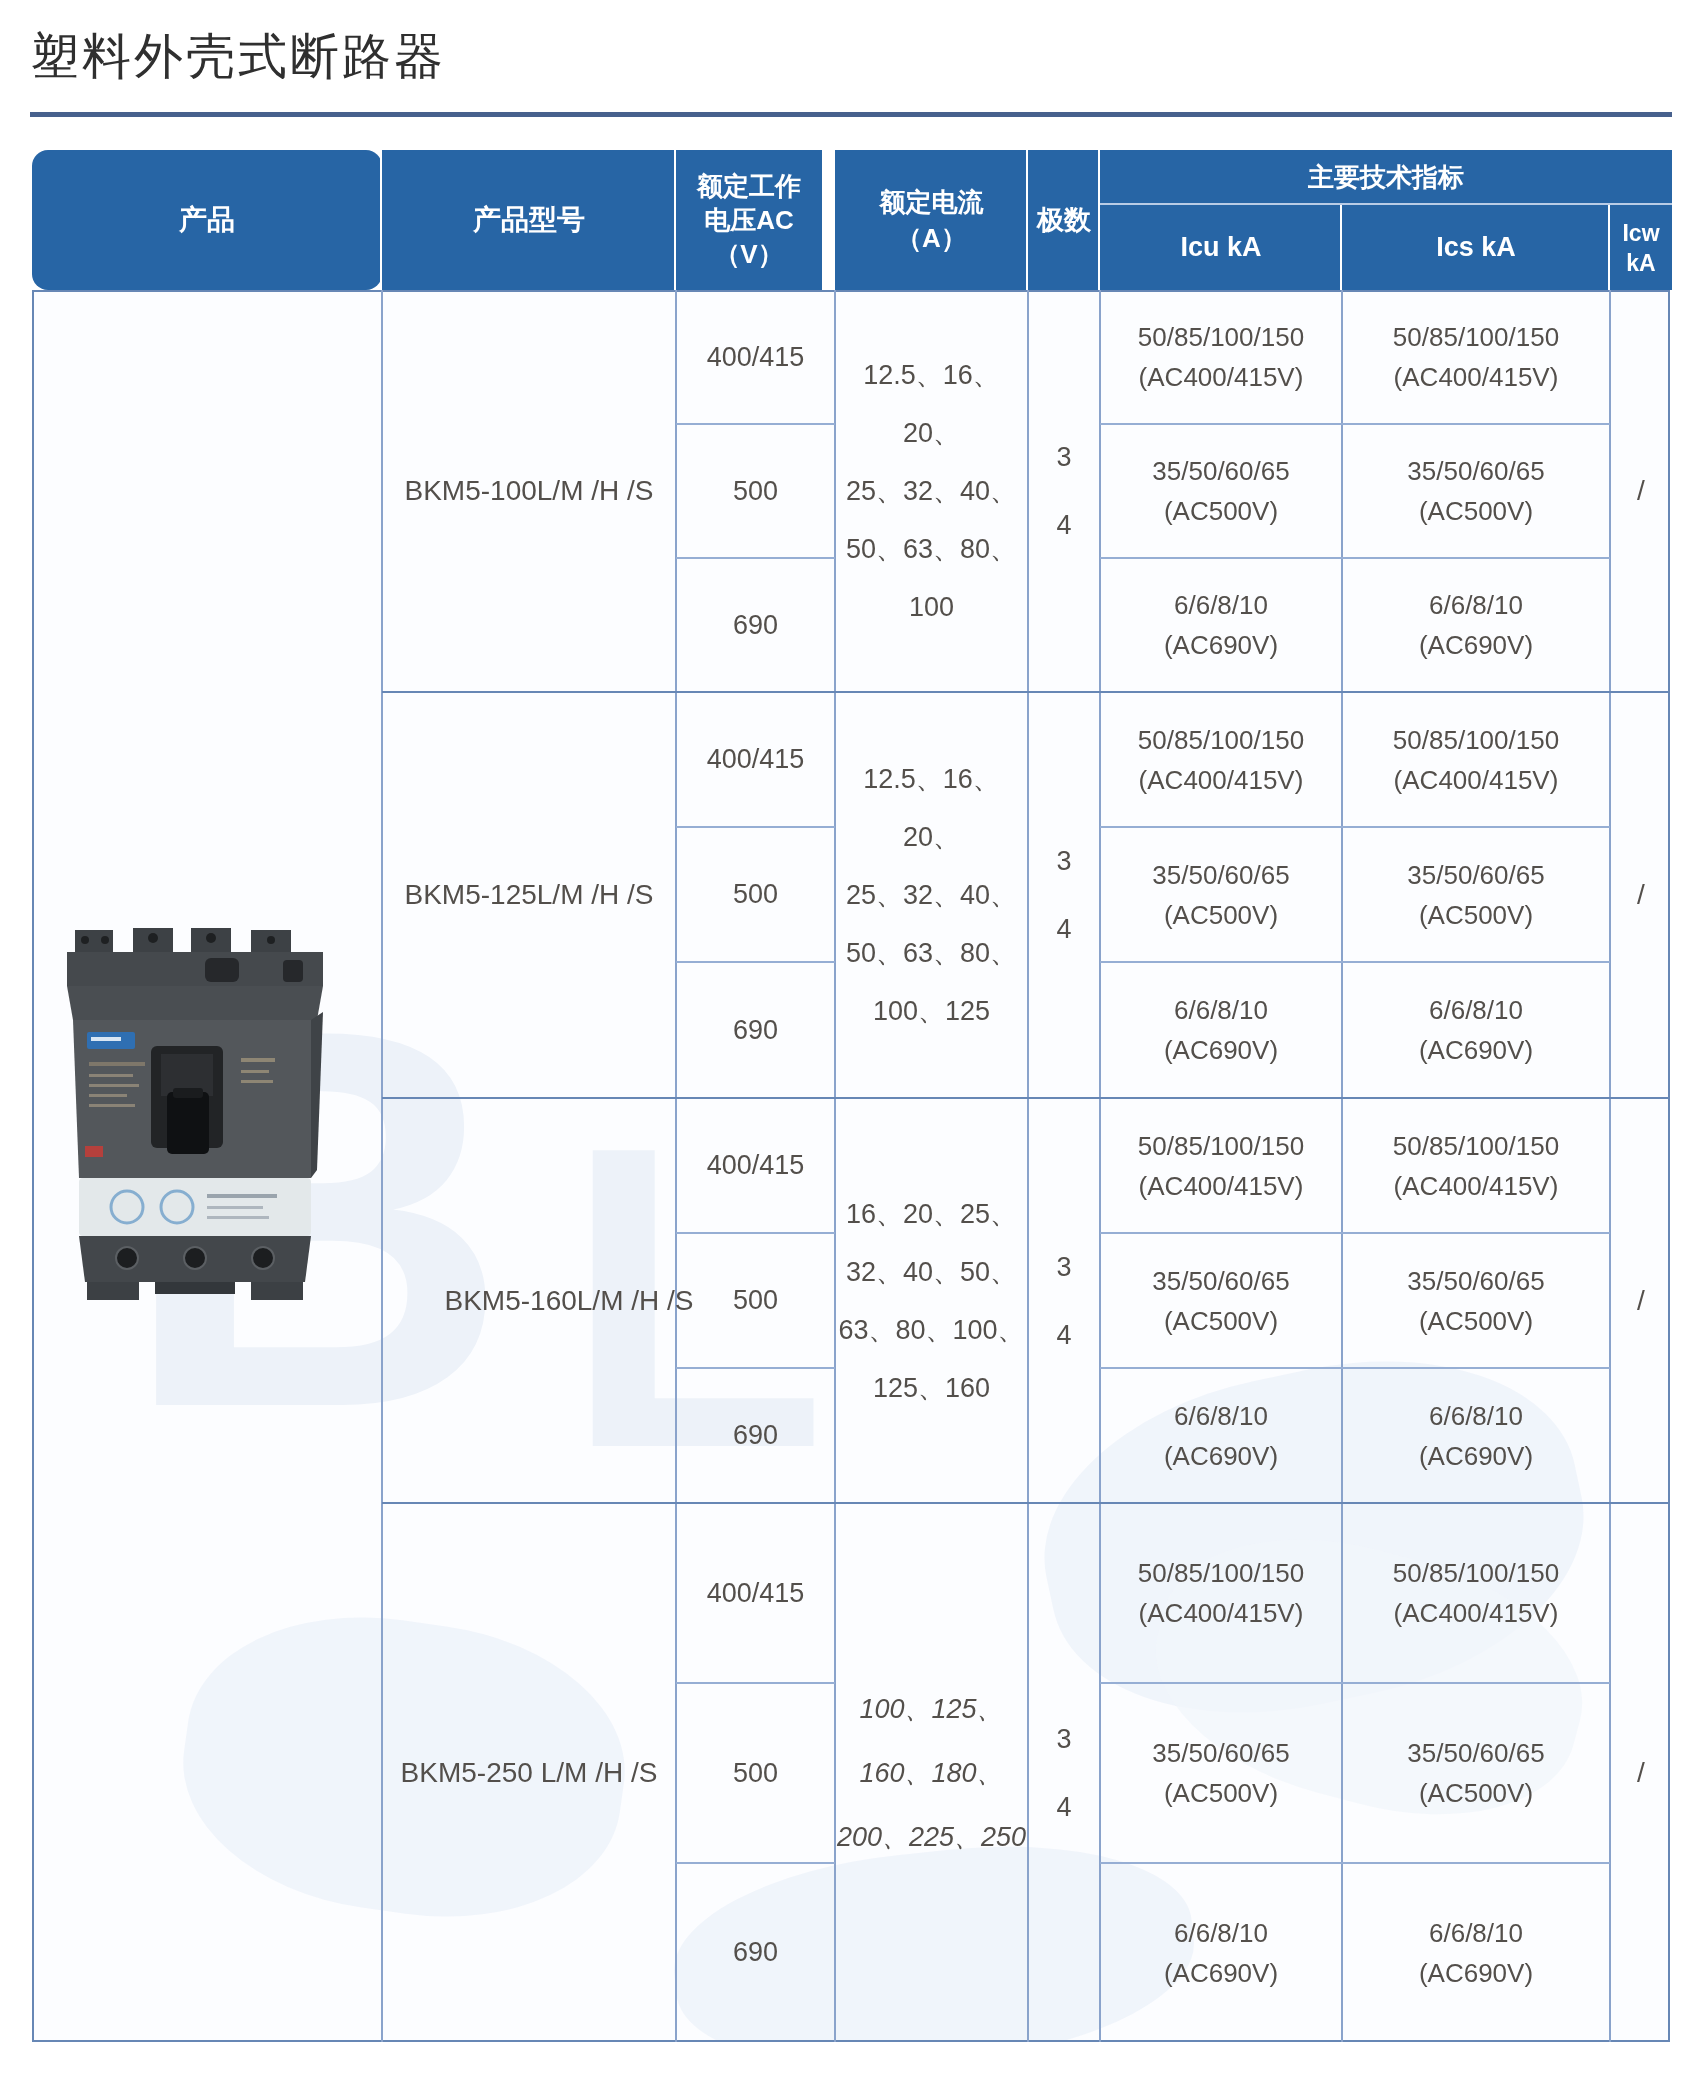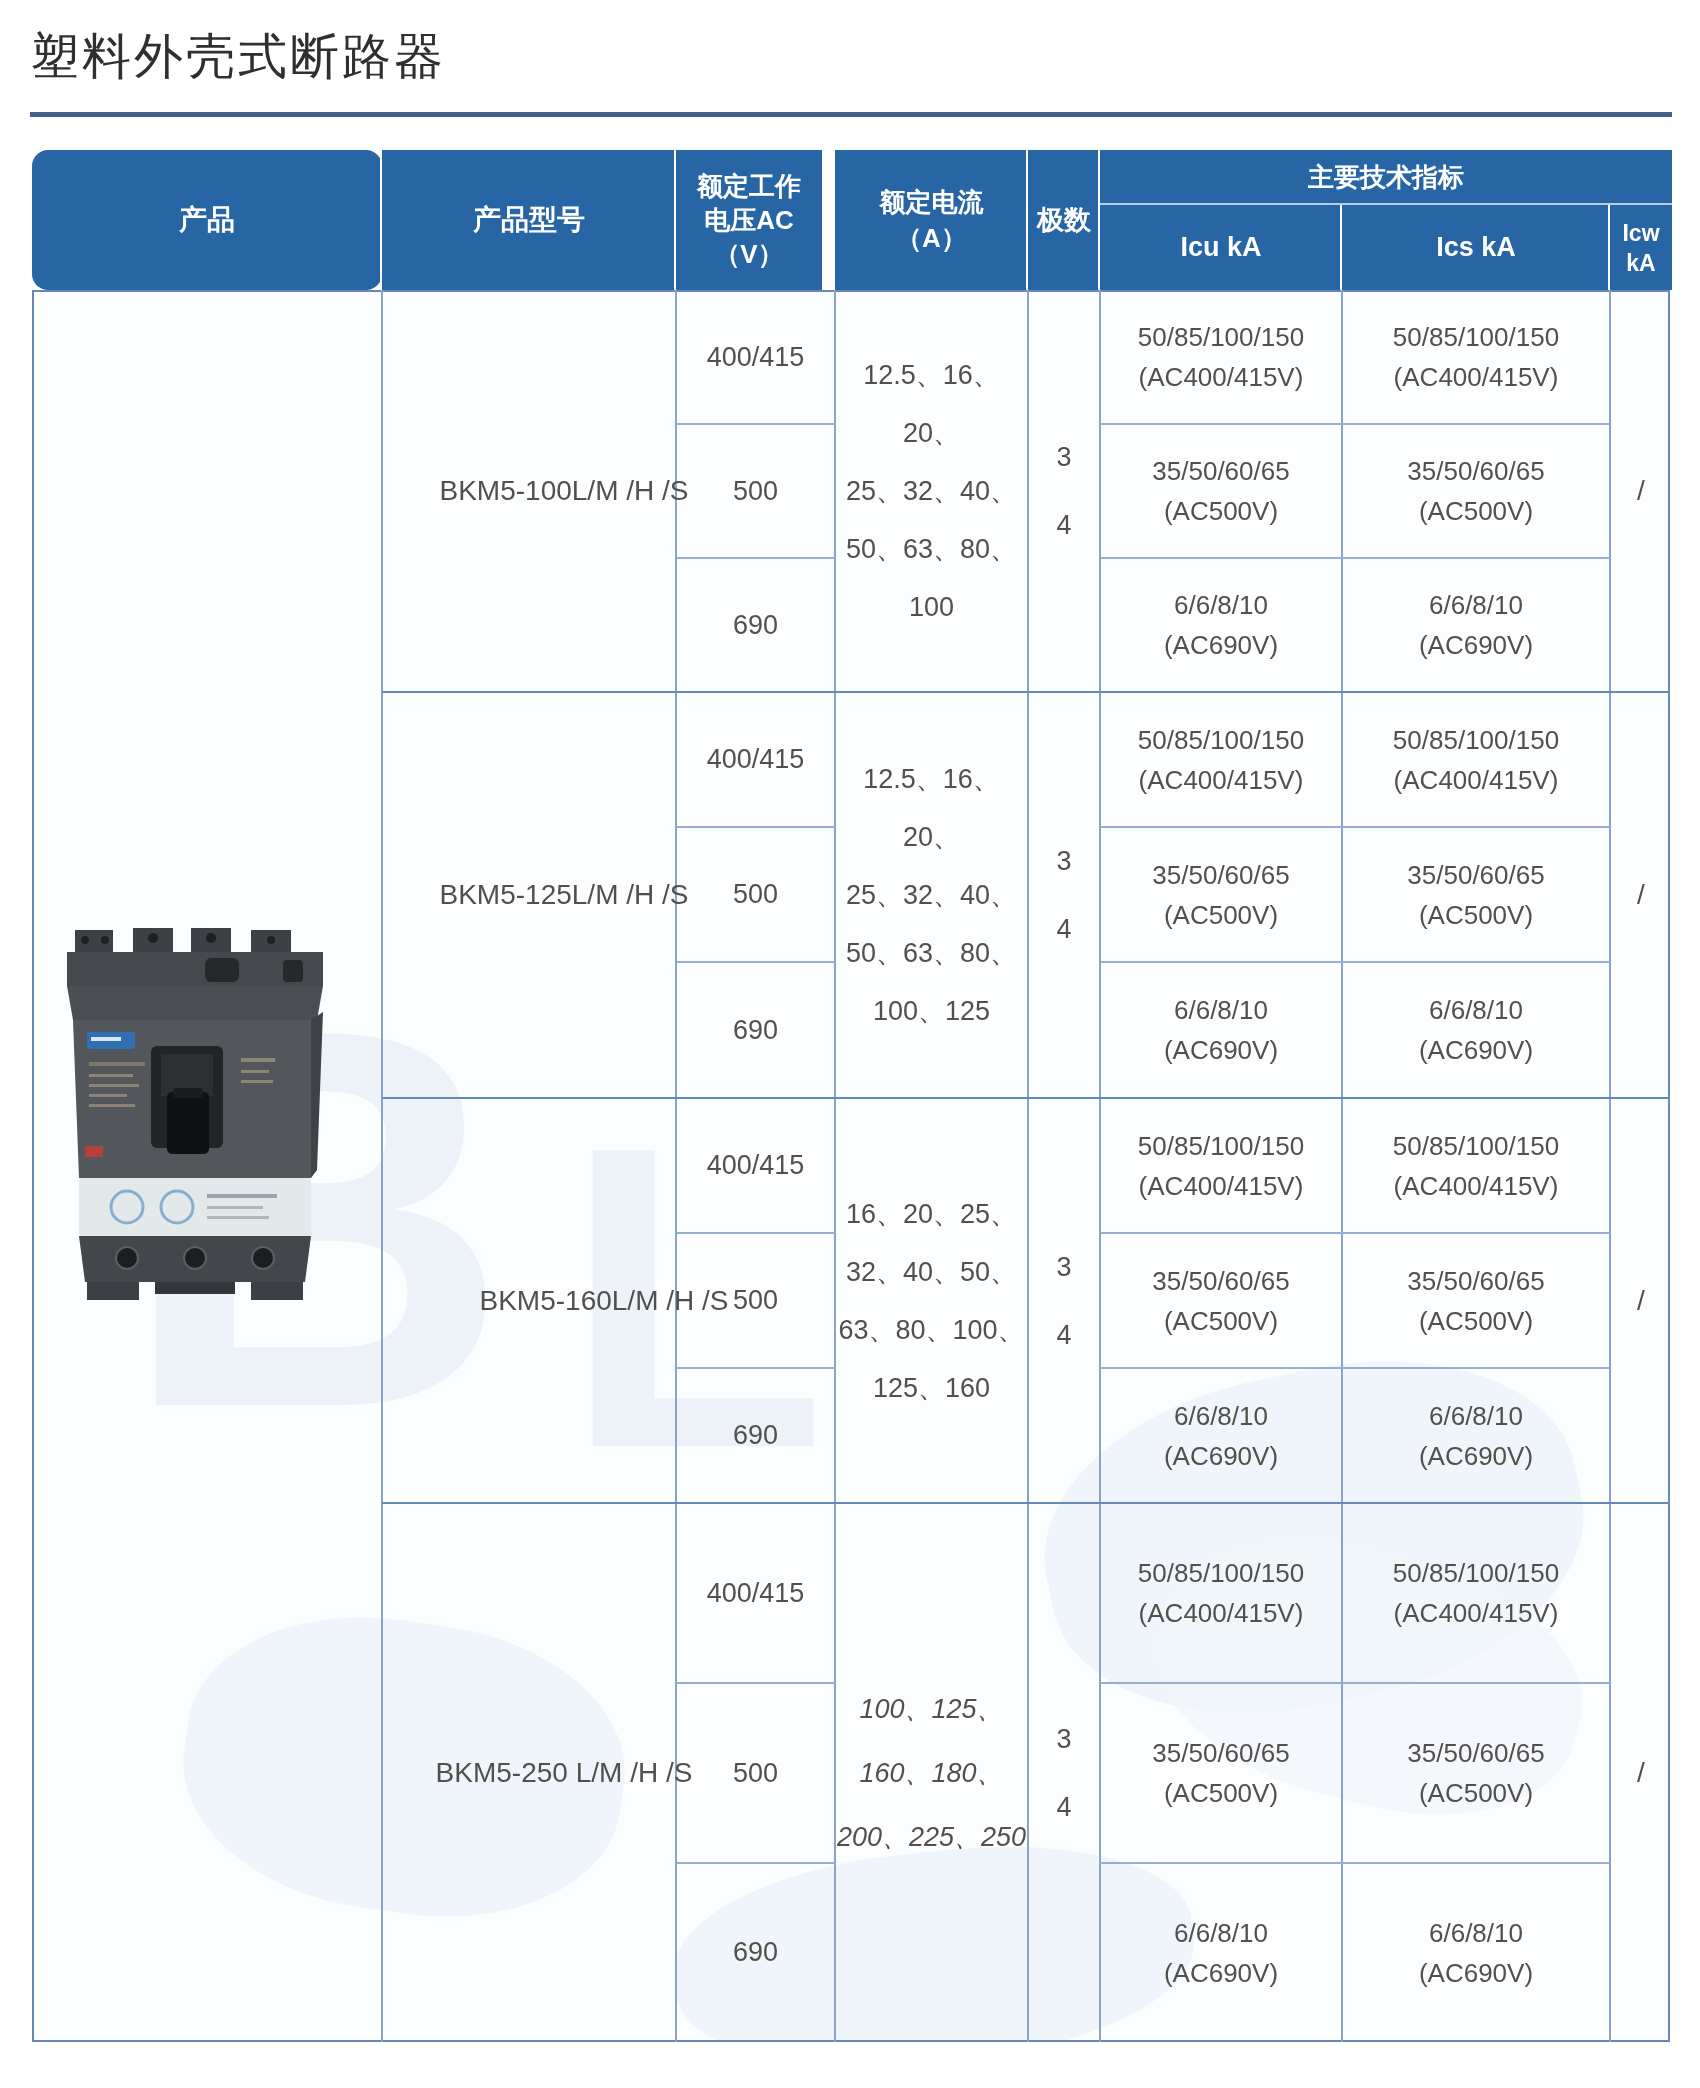--- a/index.html
+++ b/index.html
@@ -35,21 +35,21 @@
   .cell{position:absolute;display:flex;flex-direction:column;align-items:center;
         justify-content:center;text-align:center;color:#534f4b;z-index:4;}
   .cell span{display:block;}
   .col-m{left:382px;width:294px;}
   .col-v{left:676px;width:159px;}
   .col-c{left:835px;width:193px;}
   .col-p{left:1028px;width:72px;}
   .col-icu{left:1100px;width:242px;}
   .col-ics{left:1342px;width:268px;}
   .col-icw{left:1610px;width:62px;}
-  .model{font-size:28px;margin-left:35px;}
+  .model{font-size:28px;}
   .vcell{font-size:27px;}
   .ccell{font-size:27px;}
   .ccell span{line-height:58px;}
   .ccell.lh64 span{line-height:64px;font-style:italic;}
   .pcell{font-size:27px;}
   .pcell span{line-height:68px;}
   .kv{font-size:26px;}
   .kv span{line-height:40px;}
   .icwcell{font-size:28px;}
 

